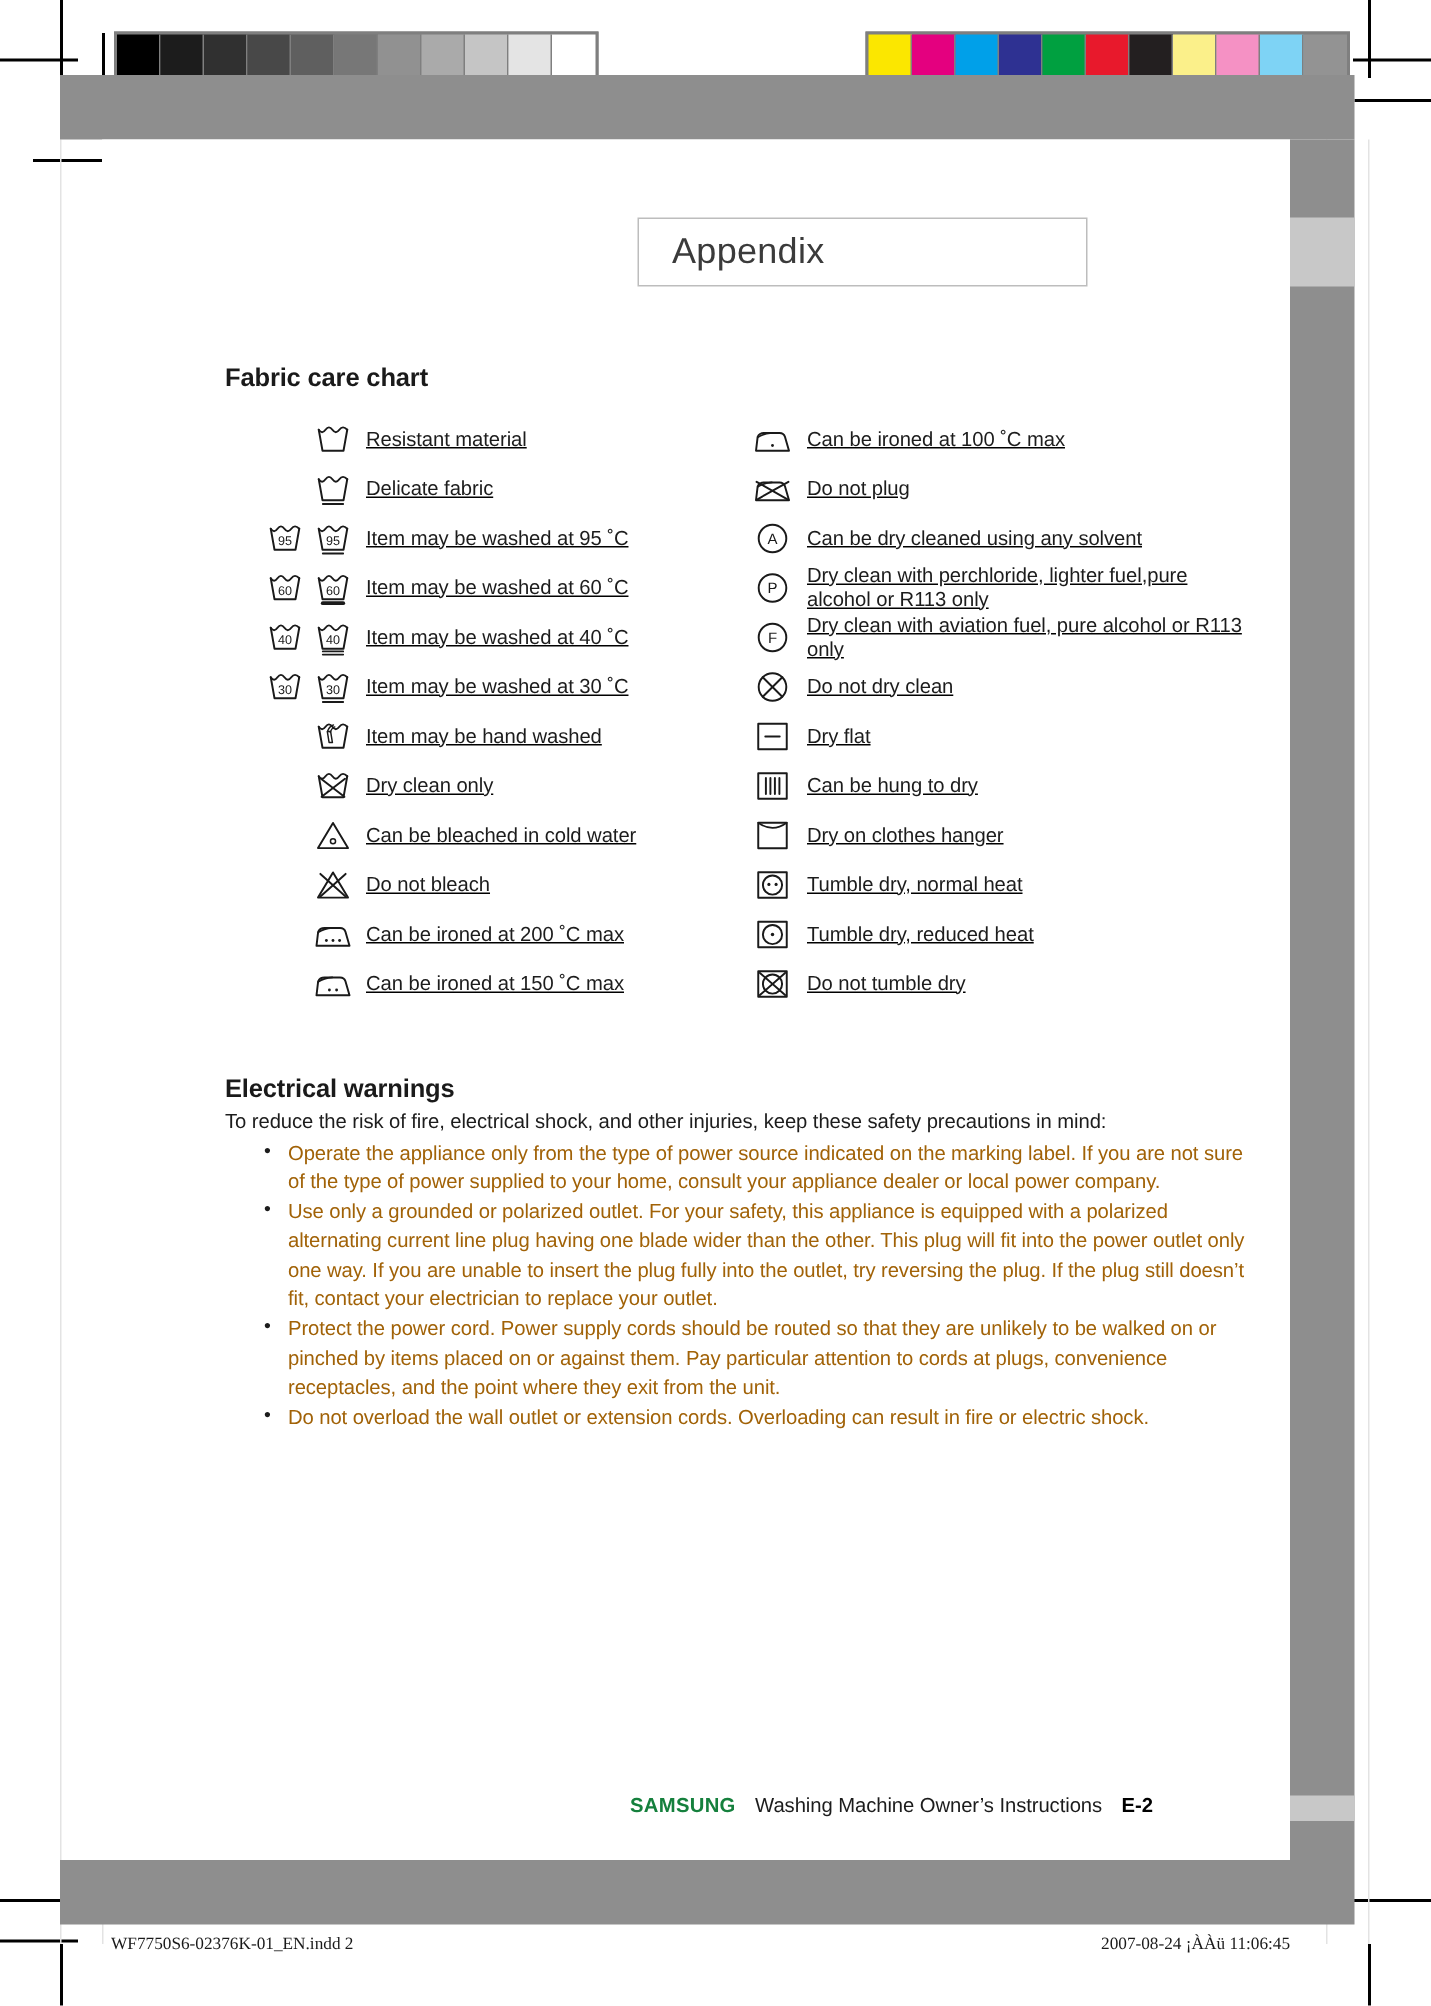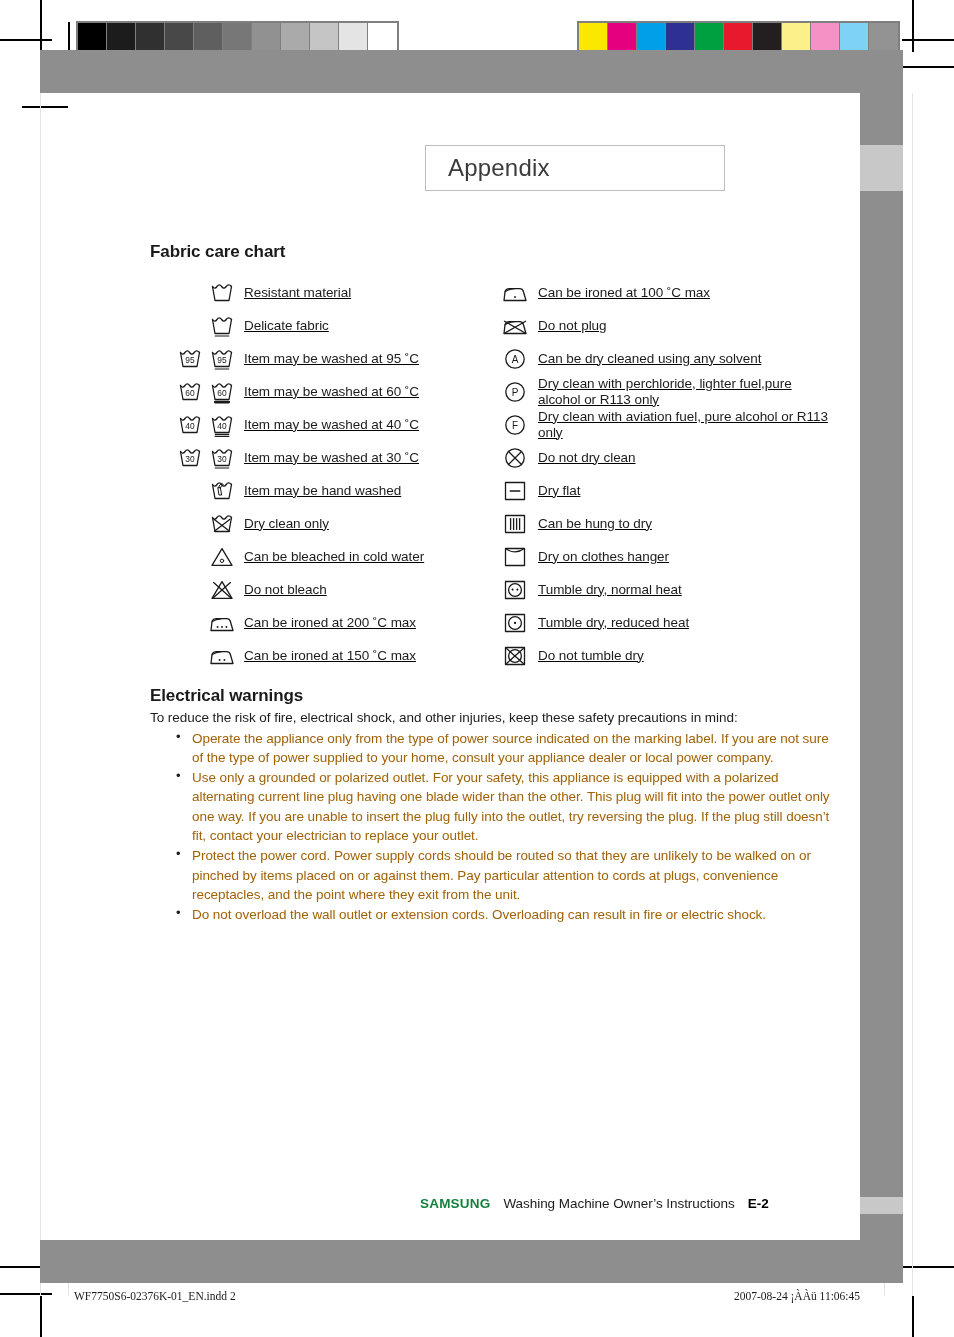--- a/index.html
+++ b/index.html
@@ -74,21 +74,21 @@
     padding-right:9px;
   }
   .care-col.right .syms { width:48px; flex:0 0 48px; padding-right:10px; }
   .care-row .lbl {
     font-size:13.5px; color:#1c1c1c; line-height:1.18;
     letter-spacing:-0.05px;
   }
   .sym { display:block; }
 
   
-  #warn-title { margin-top:14px; margin-bottom:2px; }
+  #warn-title { margin-top:44px; margin-bottom:2px; }
   p.intro { font-size:13.5px; color:#1c1c1c; line-height:1.45; letter-spacing:-0.05px; }
   ul.bullets { list-style:none; margin-top:1px; }
   ul.bullets li {
     position:relative; font-size:13.5px; color:#a16207;
     line-height:1.45; letter-spacing:-0.06px;
     padding-left:42px; margin-bottom:0px;
   }
   ul.bullets li::before {
     content:"\2022"; position:absolute; left:26px; top:-1px;
     font-size:13px; color:#1c1c1c;

